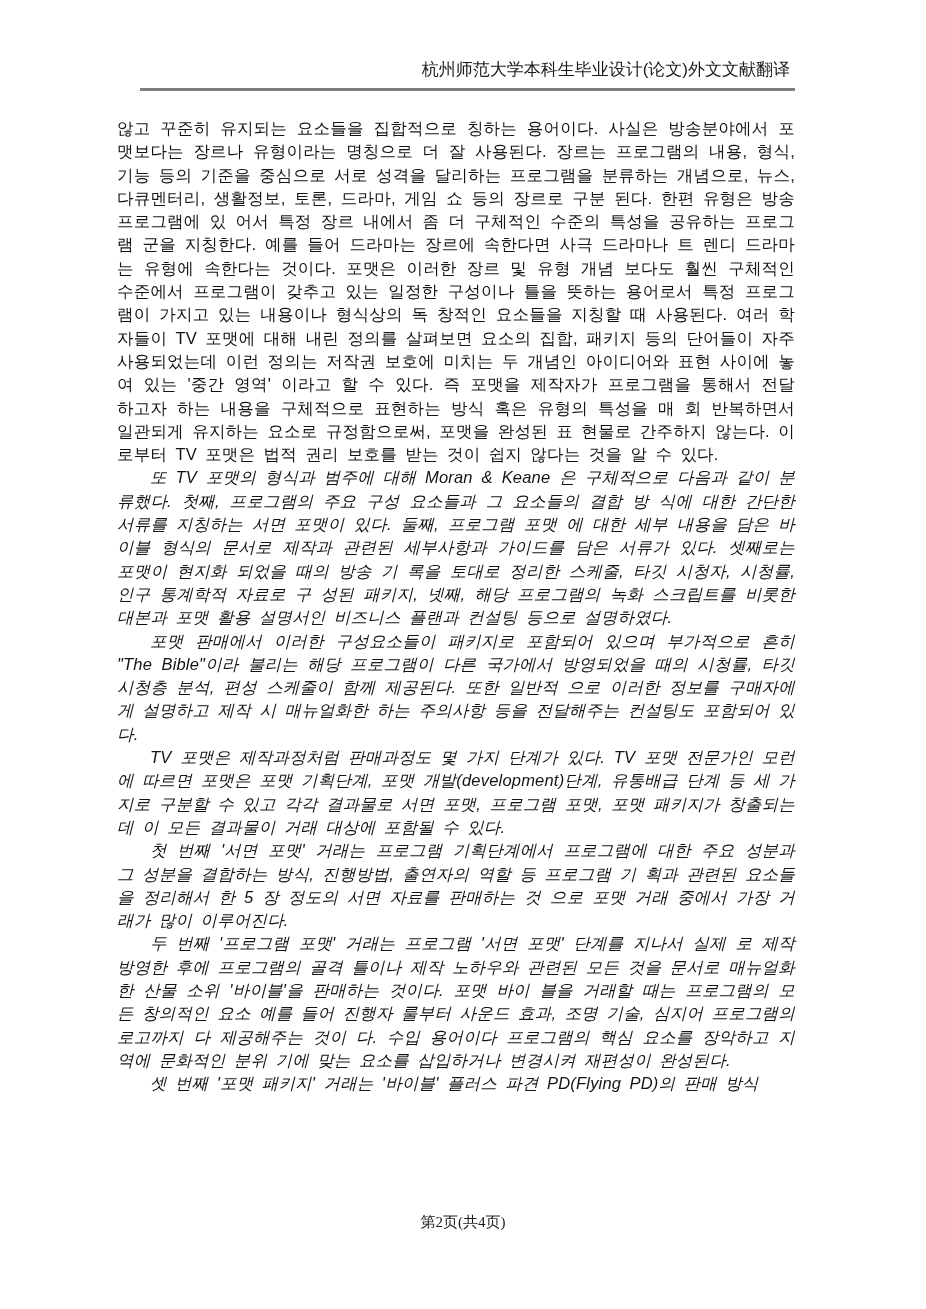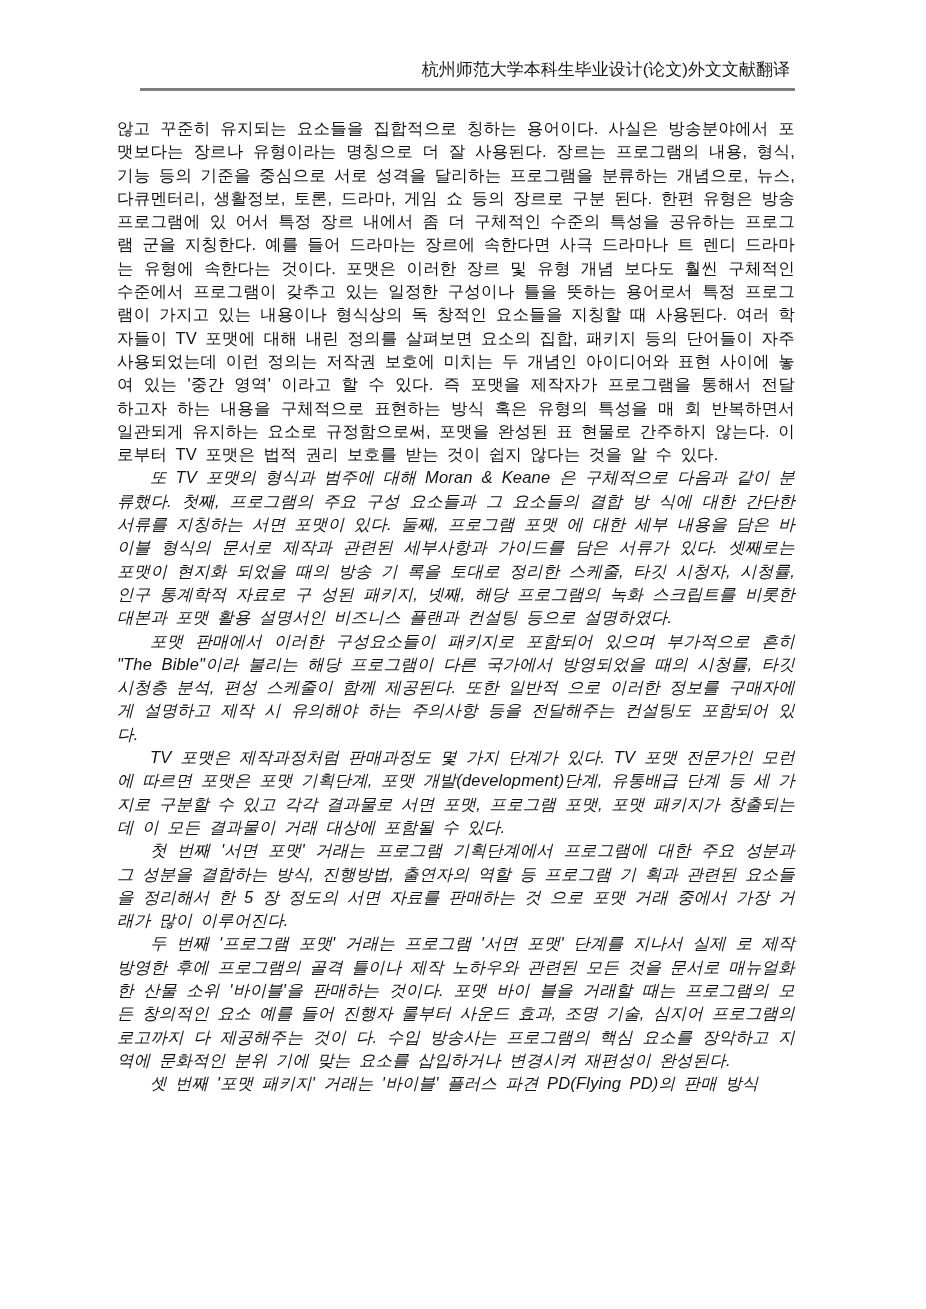--- a/index.html
+++ b/index.html
@@ -72,21 +72,22 @@
 
 <div class="page">
 
   <div class="header-title">杭州师范大学本科生毕业设计(论文)外文文献翻译</div>
 
   <div class="header-rule"></div>
 
   <div class="body-text">
     <p class="para">않고 꾸준히 유지되는 요소들을 집합적으로 칭하는 용어이다. 사실은 방송분야에서 포맷보다는 장르나 유형이라는 명칭으로 더 잘 사용된다. 장르는 프로그램의 내용, 형식, 기능 등의 기준을 중심으로 서로 성격을 달리하는 프로그램을 분류하는 개념으로, 뉴스, 다큐멘터리, 생활정보, 토론, 드라마, 게임 쇼 등의 장르로 구분 된다. 한편 유형은 방송 프로그램에 있 어서 특정 장르 내에서 좀 더 구체적인 수준의 특성을 공유하는 프로그램 군을 지칭한다. 예를 들어 드라마는 장르에 속한다면 사극 드라마나 트 렌디 드라마는 유형에 속한다는 것이다. 포맷은 이러한 장르 및 유형 개념 보다도 훨씬 구체적인 수준에서 프로그램이 갖추고 있는 일정한 구성이나 틀을 뜻하는 용어로서 특정 프로그램이 가지고 있는 내용이나 형식상의 독 창적인 요소들을 지칭할 때 사용된다. 여러 학자들이 TV 포맷에 대해 내린 정의를 살펴보면 요소의 집합, 패키지 등의 단어들이 자주 사용되었는데 이런 정의는 저작권 보호에 미치는 두 개념인 아이디어와 표현 사이에 놓여 있는 '중간 영역' 이라고 할 수 있다. 즉 포맷을 제작자가 프로그램을 통해서 전달 하고자 하는 내용을 구체적으로 표현하는 방식 혹은 유형의 특성을 매 회 반복하면서 일관되게 유지하는 요소로 규정함으로써, 포맷을 완성된 표 현물로 간주하지 않는다. 이로부터 TV 포맷은 법적 권리 보호를 받는 것이 쉽지 않다는 것을 알 수 있다.</p>
     <p class="para indent">또 TV 포맷의 형식과 범주에 대해 Moran &amp; Keane 은 구체적으로 다음과 같이 분류했다. 첫째, 프로그램의 주요 구성 요소들과 그 요소들의 결합 방 식에 대한 간단한 서류를 지칭하는 서면 포맷이 있다. 둘째, 프로그램 포맷 에 대한 세부 내용을 담은 바이블 형식의 문서로 제작과 관련된 세부사항과 가이드를 담은 서류가 있다. 셋째로는 포맷이 현지화 되었을 때의 방송 기 록을 토대로 정리한 스케줄, 타깃 시청자, 시청률, 인구 통계학적 자료로 구 성된 패키지, 넷째, 해당 프로그램의 녹화 스크립트를 비롯한 대본과 포맷 활용 설명서인 비즈니스 플랜과 컨설팅 등으로 설명하였다.</p>
-    <p class="para indent">포맷 판매에서 이러한 구성요소들이 패키지로 포함되어 있으며 부가적으로 흔히 "The Bible"이라 불리는 해당 프로그램이 다른 국가에서 방영되었을 때의 시청률, 타깃 시청층 분석, 편성 스케줄이 함께 제공된다. 또한 일반적 으로 이러한 정보를 구매자에게 설명하고 제작 시 유의해야 하는 주의사항 등을 전달해주는 컨설팅도 포함되어 있다.</p>
+    <p class="para indent">포맷 판매에서 이러한 구성요소들이 패키지로 포함되어 있으며 부가적으로 흔히 "The Bible"이라 불리는 해당 프로그램이 다른 국가에서 방영되었을 때의 시청률, 타깃 시청층 분석, 편성 스케줄이 함께 제공된다. 또한 일반적 으로 이러한 정보를 구매자에게 설명하고 제작 시 매뉴얼화한 하는 주의사항 등을 전달해주는 컨설팅도 포함되어 있다.</p>
     <p class="para indent">TV 포맷은 제작과정처럼 판매과정도 몇 가지 단계가 있다. TV 포맷 전문가인 모런에 따르면 포맷은 포맷 기획단계, 포맷 개발(development)단계, 유통배급 단계 등 세 가지로 구분할 수 있고 각각 결과물로 서면 포맷, 프로그램 포맷, 포맷 패키지가 창출되는 데 이 모든 결과물이 거래 대상에 포함될 수 있다.</p>
     <p class="para indent">첫 번째 '서면 포맷' 거래는 프로그램 기획단계에서 프로그램에 대한 주요 성분과 그 성분을 결합하는 방식, 진행방법, 출연자의 역할 등 프로그램 기 획과 관련된 요소들을 정리해서 한 5 장 정도의 서면 자료를 판매하는 것 으로 포맷 거래 중에서 가장 거래가 많이 이루어진다.</p>
-    <p class="para indent">두 번째 '프로그램 포맷' 거래는 프로그램 '서면 포맷' 단계를 지나서 실제 로 제작 방영한 후에 프로그램의 골격 틀이나 제작 노하우와 관련된 모든 것을 문서로 매뉴얼화한 산물 소위 '바이블'을 판매하는 것이다. 포맷 바이 블을 거래할 때는 프로그램의 모든 창의적인 요소 예를 들어 진행자 룰부터 사운드 효과, 조명 기술, 심지어 프로그램의 로고까지 다 제공해주는 것이 다. 수입 방송사는 프로그램의 핵심 요소를 장악하고 지역에 문화적인 분위 기에 맞는 요소를 삽입하거나 변경시켜 재편성이 완성된다.</p>
+    <p class="para indent">두 번째 '프로그램 포맷' 거래는 프로그램 '서면 포맷' 단계를 지나서 실제 로 제작 방영한 후에 프로그램의 골격 틀이나 제작 노하우와 관련된 모든 것을 문서로 매뉴얼화한 산물 소위 '바이블'을 판매하는 것이다. 포맷 바이 블을 거래할 때는 프로그램의 모든 창의적인 요소 예를 들어 진행자 룰부터 사운드 효과, 조명 기술, 심지어 프로그램의 로고까지 다 제공해주는 것이 다. 수입 용어이다 프로그램의 핵심 요소를 장악하고 지역에 문화적인 분위 기에 맞는 요소를 삽입하거나 변경시켜 재편성이 완성된다.</p>
     <p class="para indent">셋 번째 '포맷 패키지' 거래는 '바이블' 플러스 파견 PD(Flying PD)의 판매 방식</p>
   </div>
 
+  <div class="footer">第2页(共4页)</div>
 
 </div>
 
 </body></html>

